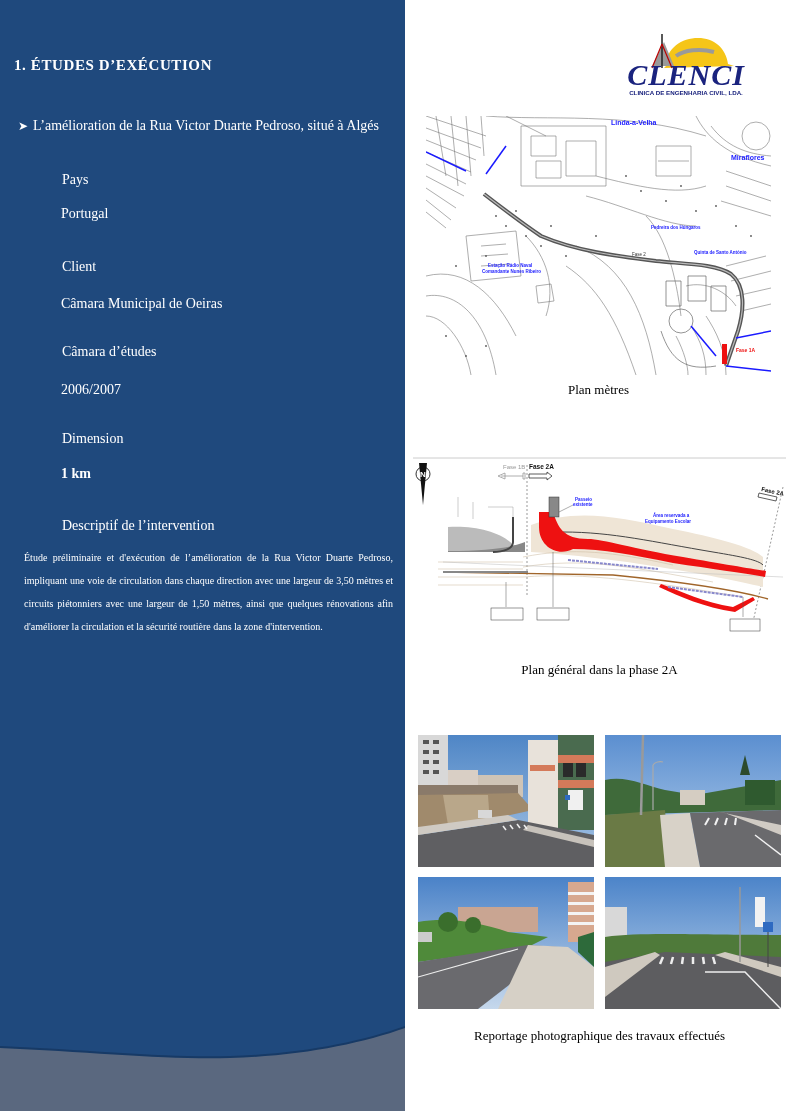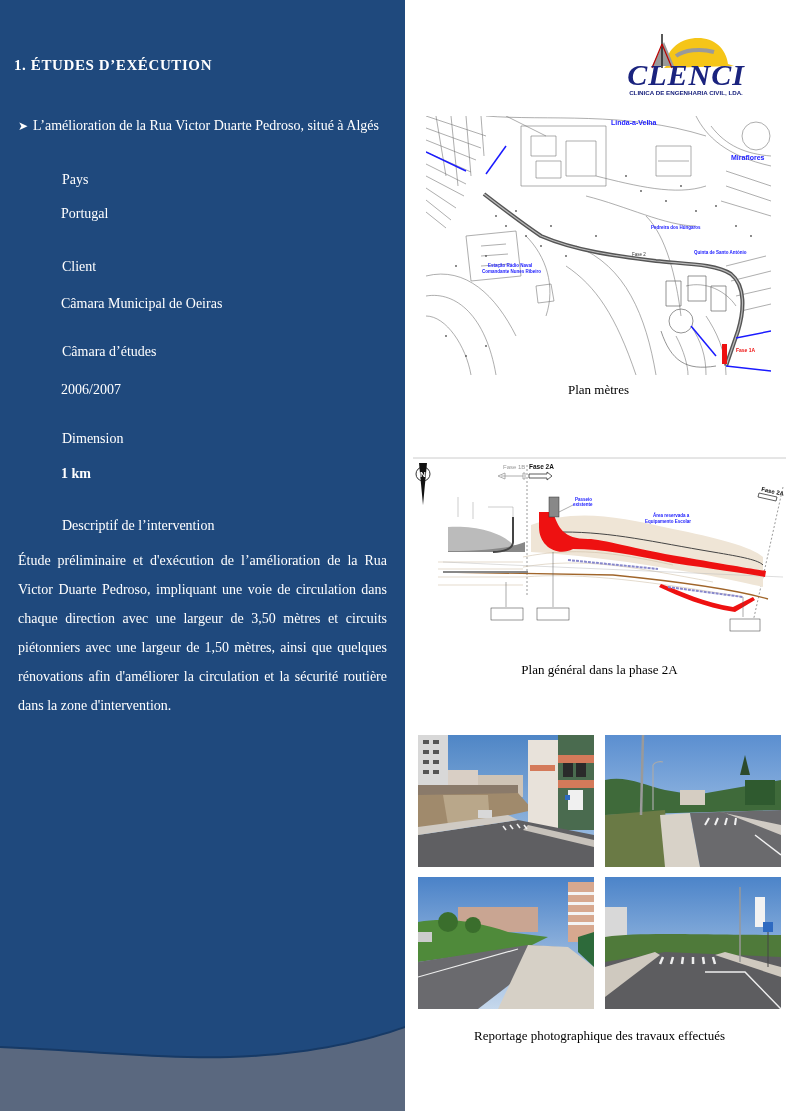--- a/index.html
+++ b/index.html
@@ -21,22 +21,22 @@
     font-size: 14px; line-height: 19px; padding-left: 15px; text-indent: -15px;
   }
   .project-bullet .arrow { display: inline-block; width: 15px; text-indent: 0; font-size: 12px; }
   .field-label {
     position: absolute; left: 18px; font-size: 14px; 
     text-underline-offset: 2px;
     margin-left: 44px;
   }
   .field-value { position: absolute; left: 18px; font-size: 14px; margin-left: 43px; }
   .desc {
-    position: absolute; left: 18px; width: 369px;
-    font-size: 14px; line-height: 29px; text-align: justify;
+    position: absolute; left: 24px; width: 369px;
+    font-size: 10px; line-height: 23px; text-align: justify;
   }
 
   
   .logo { position: absolute; left: 614px; top: 30px; width: 145px; height: 68px; }
   .figure { position: absolute; background: #fff; overflow: hidden; }
   .caption {
     position: absolute; font-size: 13px; text-align: center; color: #000;
   }
   .photo { position: absolute; overflow: hidden; }
   .map-label { font-family: "Liberation Sans", "DejaVu Sans", sans-serif; font-weight: bold; fill: #1a1aff; }

